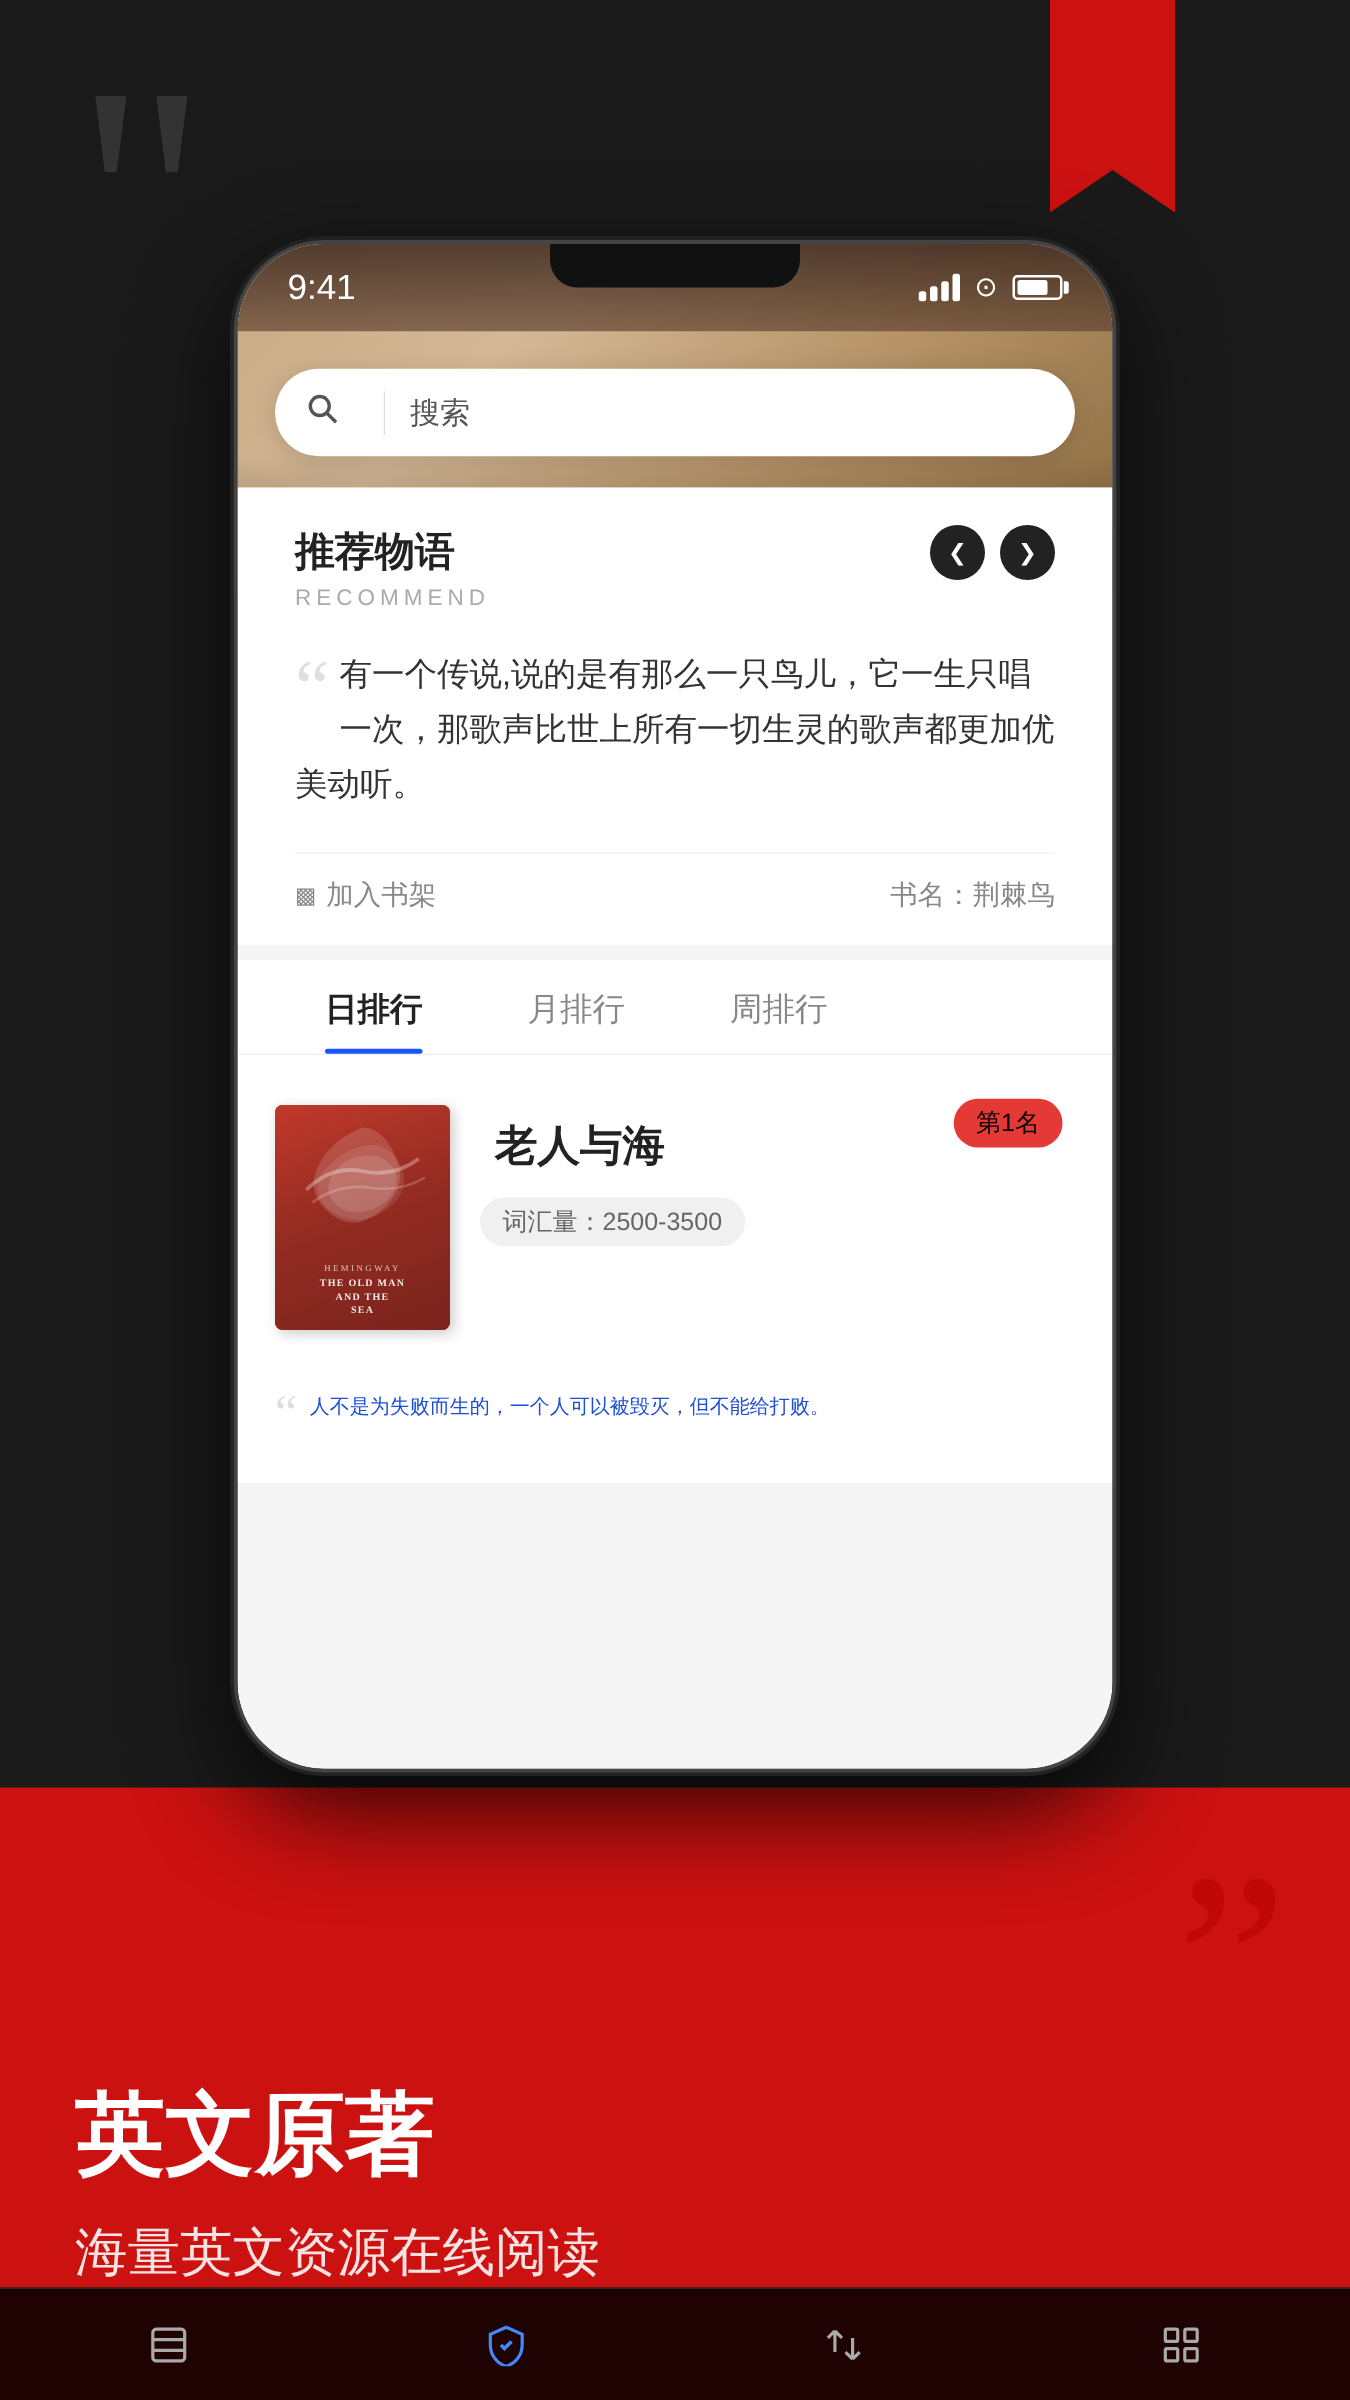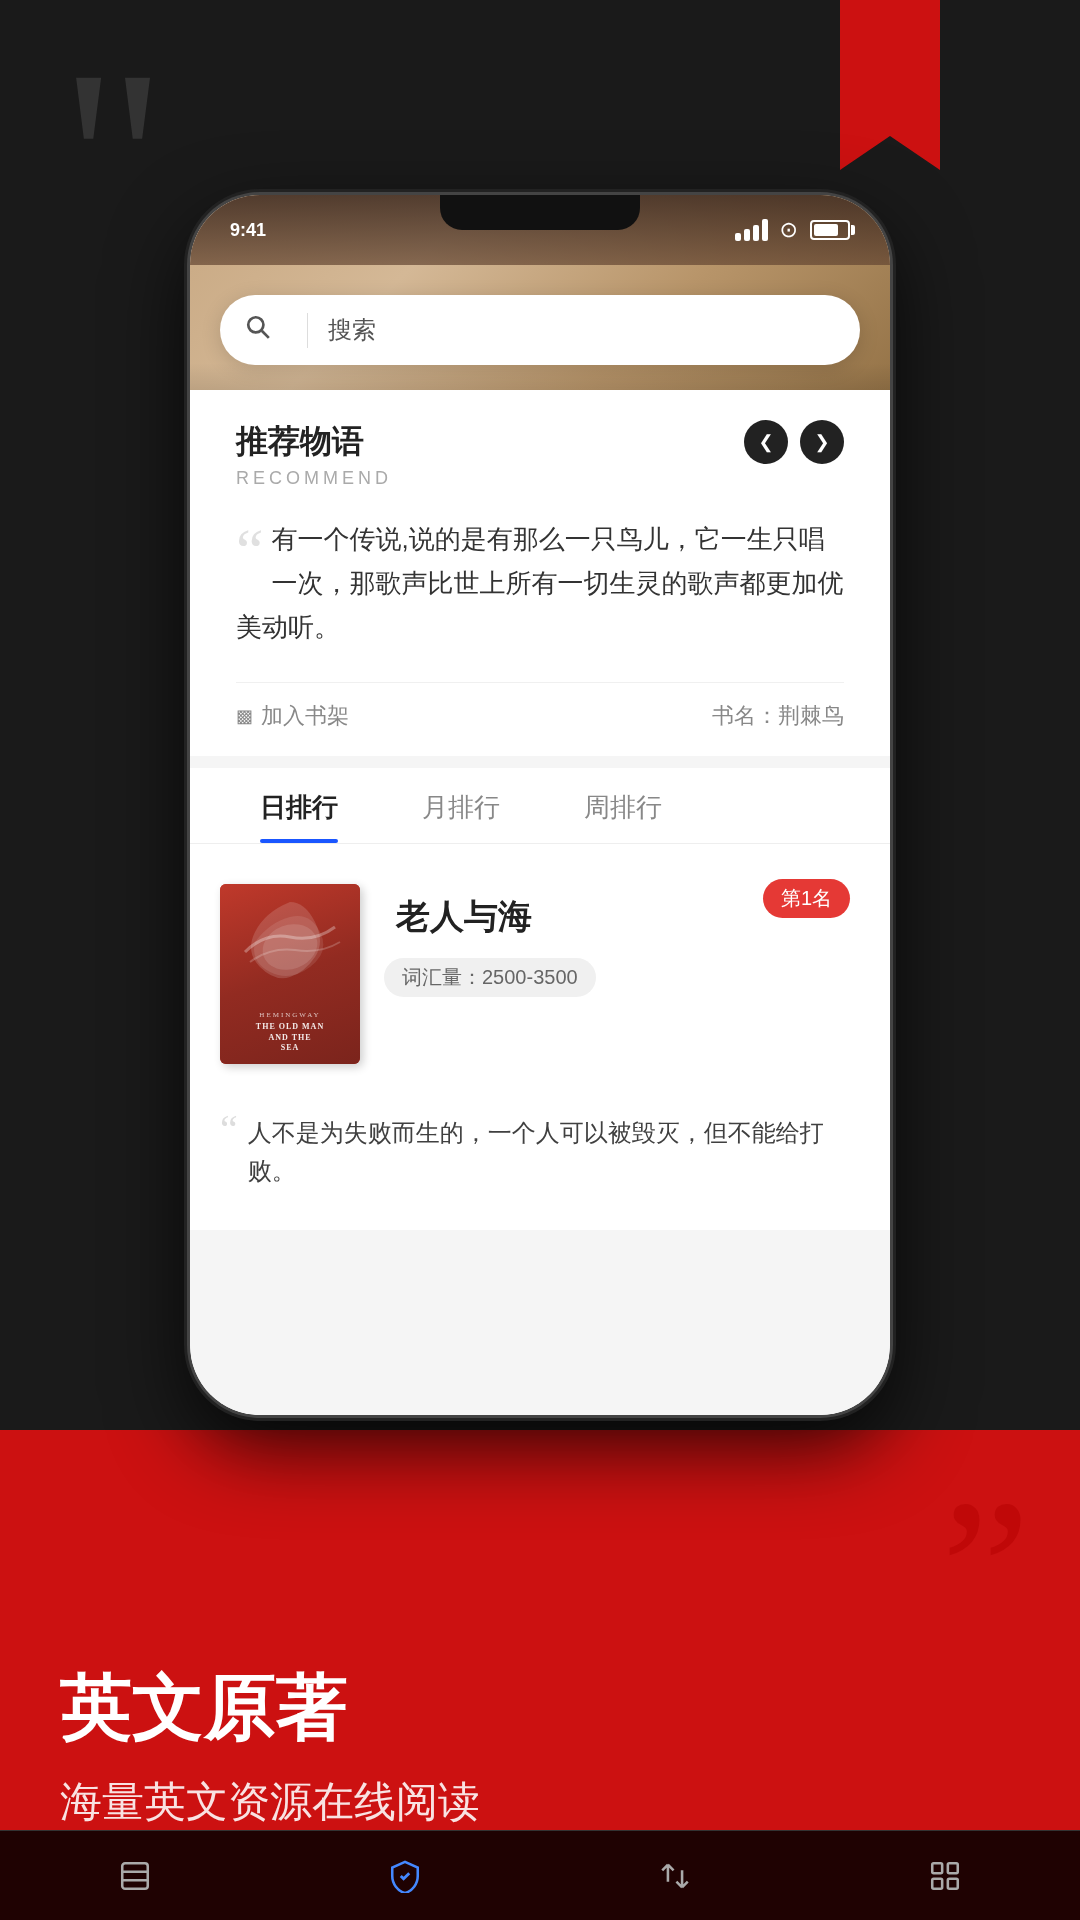--- a/index.html
+++ b/index.html
@@ -64,22 +64,22 @@
       height: 70px;
       background: linear-gradient(to bottom, rgba(60,40,30,0.85), rgba(100,70,50,0.7));
       display: flex;
       align-items: center;
       justify-content: space-between;
       padding: 0 40px;
       z-index: 20;
     }
     .status-time {
       color: white;
-      font-size: 18px;
-      font-weight: 700;
+      font-size: 28px;
+      font-weight: 400;
     }
     .status-icons {
       display: flex;
       align-items: center;
       gap: 12px;
     }
     .signal-bars {
       display: flex;
       align-items: flex-end;
       gap: 3px;
@@ -374,21 +374,21 @@
     .book-cover-text .title-main {
       font-size: 8px;
       font-weight: bold;
       letter-spacing: 1px;
     }
     .rank-badge {
       position: absolute;
       top: 10px;
       right: 10px;
       background: #e53935;
-      color: #ffffff;
+      color: #000000;
       font-size: 20px;
       padding: 6px 18px;
       border-radius: 20px;
     }
     .book-info {
       flex: 1;
       padding-top: 10px;
     }
     .book-title {
       font-size: 34px;
@@ -413,23 +413,24 @@
       padding: 15px 0;
     }
     .quote-mark-sm {
       color: #ddd;
       font-size: 40px;
       font-family: Georgia, serif;
       line-height: 0.8;
       flex-shrink: 0;
     }
     .book-quote-text {
-      font-size: 24px;
-      color: #404040;
+      font-size: 16px;
+      color: #1d4ed8;
       line-height: 1.6;
+      font-family: Liberation Mono, monospace;
     }
 
     
     .red-band {
       position: absolute;
       bottom: 0;
       left: 0;
       right: 0;
       height: 490px;
       background: #cc1111;

